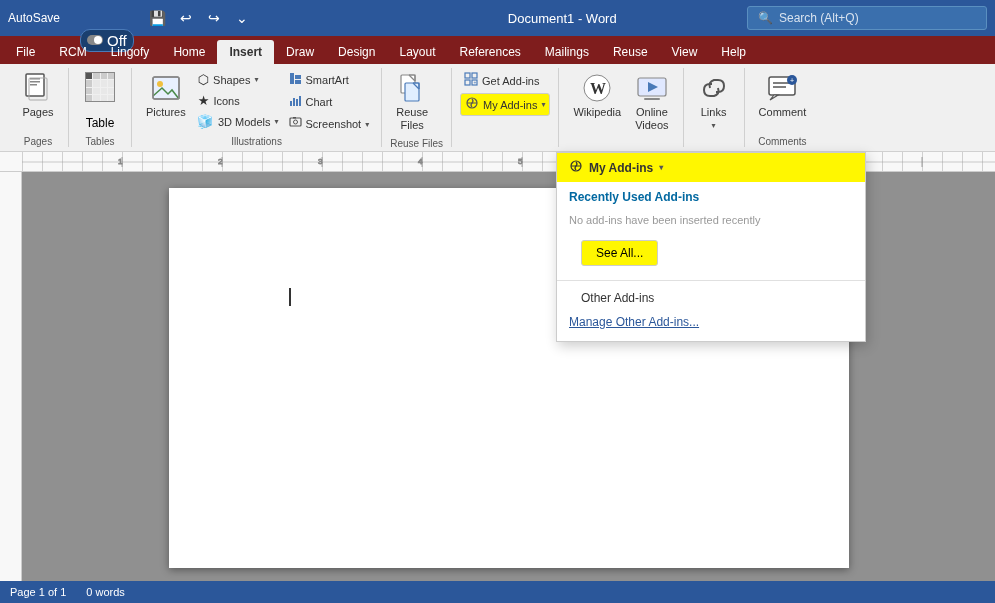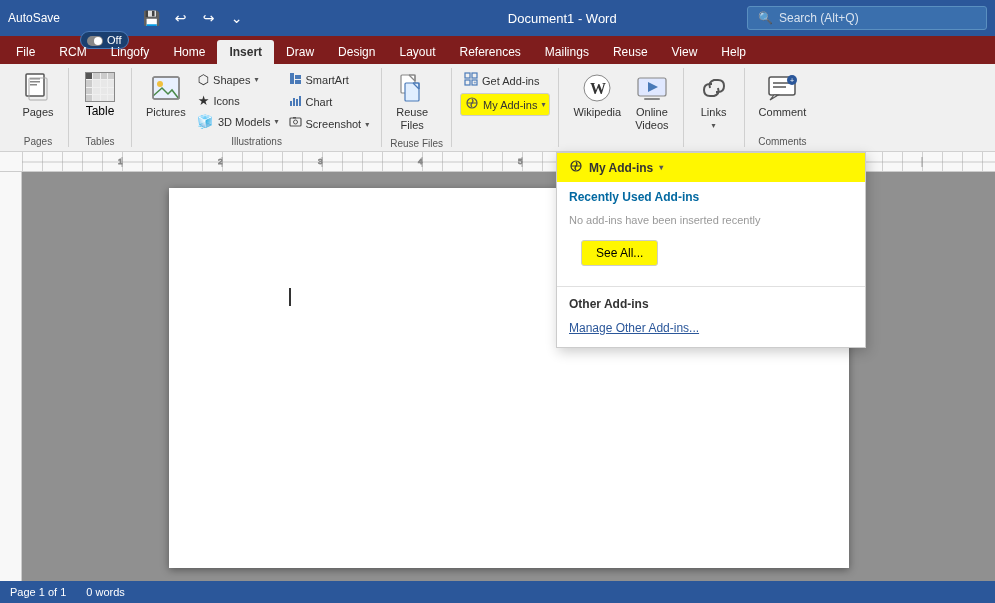--- a/index.html
+++ b/index.html
@@ -24,24 +24,24 @@
       display: flex;
       align-items: center;
       gap: 20px;
       font-size: 12px;
     }
     .autosave-toggle {
       background: #1a3f6f;
       border: 1px solid #4a7ab8;
       border-radius: 10px;
       padding: 2px 6px;
-      font-size: 11px;
+      font-size: 15px;
       color: white;
       display: flex;
-      align-items: flex-end;
+      align-items: center;
       gap: 4px;
       margin-top: 44px;
     }
     .toggle-knob {
       width: 16px;
       height: 10px;
       background: #888;
       border-radius: 5px;
       position: relative;
       display: inline-block;
@@ -197,21 +197,21 @@
     }
 
     
     .table-btn {
       display: flex;
       flex-direction: column;
       align-items: center;
       padding: 4px 8px;
       cursor: pointer;
       border-radius: 3px;
-      gap: 2px;
+      gap: 14px;
     }
 
     
     .ruler {
       background: #f8f8f8;
       height: 20px;
       border-bottom: 1px solid #ccc;
       display: flex;
       align-items: center;
       padding-left: 22px;
@@ -299,39 +299,39 @@
       font-size: 12px;
       font-weight: 600;
       color: #0369a1;
     }
     .dropdown-empty-msg {
       padding: 6px 12px 10px 12px;
       font-size: 11px;
       color: #999;
     }
     .dropdown-see-all {
-      margin: 4px 12px 8px 12px;
+      margin: 4px 12px 2px 12px;
       background: #fff700;
       border: 1px solid #ccc;
       border-radius: 3px;
       padding: 5px 14px;
       font-size: 12px;
       cursor: pointer;
       display: inline-block;
       text-align: center;
     }
     .dropdown-divider {
       height: 1px;
       background: #e0e0e0;
       margin: 4px 0;
     }
     .dropdown-other-title {
-      padding: 6px 12px 4px 12px;
-      font-size: 12px;
-      font-weight: 700;
+      padding: 6px 12px 4px 24px;
+      font-size: 12px;
+      font-weight: 400;
       color: #333;
     }
     .dropdown-manage-link {
       padding: 6px 12px 12px 12px;
       font-size: 12px;
       color: #2b579a;
       cursor: pointer;
       text-decoration: underline;
     }
 

